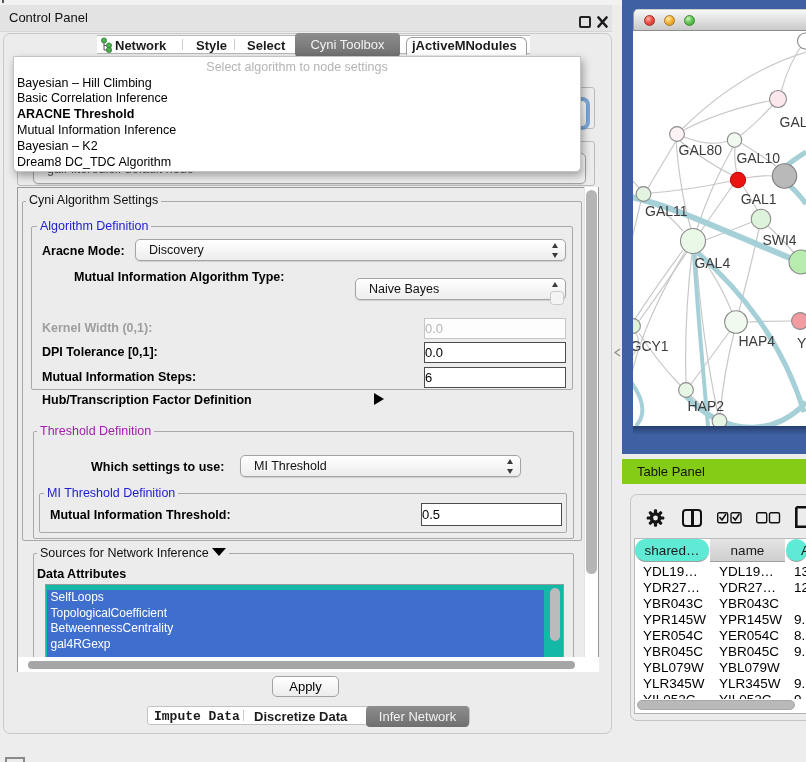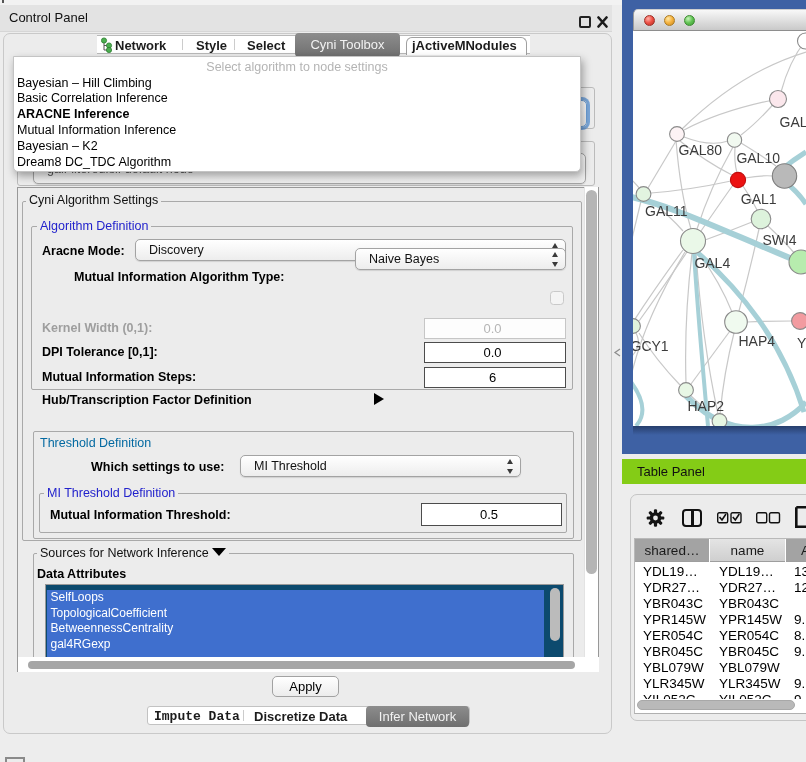--- a/index.html
+++ b/index.html
@@ -21,52 +21,52 @@
 
 .gbox { position:absolute; border:1px solid #a9a9a9; border-radius:2px; }
 .gtitle { position:absolute; background:#ececec; padding:0 3px; font-size:12.5px; white-space:nowrap; line-height:14px; }
 .lbl { position:absolute; font-size:12.5px; font-weight:bold; color:#000; white-space:nowrap; }
 .lbl.dis { color:#9e9e9e; }
 .combo { position:absolute; background:linear-gradient(#ffffff,#ededed); border:1px solid #a3a3a3; border-radius:5px; box-shadow:0 1px 1px rgba(0,0,0,0.12); font-size:12.5px; color:#111; }
 .combo .ctext { position:absolute; left:13px; top:50%; transform:translateY(-50%); white-space:nowrap; }
 .arr { position:absolute; right:7px; width:0; height:0; border-left:3.5px solid transparent; border-right:3.5px solid transparent; }
 .arr.up { top:calc(50% - 7px); border-bottom:5px solid #3a3a3a; }
 .arr.dn { top:calc(50% + 2.5px); border-top:5px solid #3a3a3a; }
-.field { position:absolute; background:#fff; border:1px solid #4c4c4c; font-size:13px; color:#000; text-align:center; padding-right:5px; }
+.field { position:absolute; background:#fff; border:1px solid #4c4c4c; font-size:13px; color:#000; text-align:left; padding-right:5px; }
 .field.dis { border:1px solid #c6c6c6; color:#b5b5b5; background:#fdfdfd; }
 .tri-r { position:absolute; width:0; height:0; border-top:6.5px solid transparent; border-bottom:6.5px solid transparent; border-left:10px solid #000; }
 
 #popup { left:13px; top:56px; width:568px; height:116px; background:#fff; border:1px solid #c4c4c4; border-radius:0 0 5px 5px; box-shadow:2px 4px 8px rgba(0,0,0,0.35); z-index:50; }
 #popup .hdr { position:absolute; left:0; right:0; top:3px; text-align:center; color:#b4b4b4; font-size:12.5px; }
 #popup .it { position:absolute; left:3px; font-size:12.5px; color:#000; white-space:nowrap; }
 
 #spane { left:17px; top:187px; width:582px; height:485px; border:1px solid #989898; background:#ececec; overflow:hidden; }
 #vtrack { left:584px; top:187px; width:15px; height:485px; background:#fff; border-left:1px solid #e3e3e3; border-right:1px solid #989898; }
 #vthumb { left:586px; top:190px; width:11px; height:384px; background:#b5b5b5; border-radius:5.5px; }
 #htrack { left:18px; top:657px; width:581px; height:15px; background:#fff; }
 #hthumb { left:28px; top:661px; width:547px; height:8px; background:#a6a6a6; border-radius:4px; }
 
-#listbox { position:absolute; background:#0c4a6e; border:1px solid #999; }
+#listbox { position:absolute; background:#14b8a6; border:1px solid #999; }
 #listsel { position:absolute; background:#3f6fce; }
 #listsel div { font-size:12px; color:#fff; height:15.5px; line-height:15.5px; padding-left:4px; white-space:nowrap; }
 #lthumb { position:absolute; background:#bbb; border-radius:5px; }
 
 #applybtn { left:272px; top:676px; width:67px; height:21px; background:linear-gradient(#fff,#ececec); border:1px solid #a2a2a2; border-radius:5px; text-align:center; font-size:13px; line-height:19px; color:#000; }
 
 #bluebg { left:622px; top:0; width:184px; height:454px; background:#3e61a4; }
 #netwin-tb { left:633px; top:9px; width:173px; height:22px; background:linear-gradient(#f8f8f8,#c9c9c9); border-bottom:1px solid #8e8e8e; border-left:1px solid #9a9a9a; border-top:1px solid #cfcfcf; border-radius:5px 0 0 0; }
 .tl { position:absolute; top:5px; width:11px; height:11px; border-radius:50%; }
 #canvas { left:633px; top:31px; width:173px; height:395px; background:#fff; }
 #winshadow { left:633px; top:426px; width:173px; height:9px; background:linear-gradient(rgba(10,20,40,0.45),rgba(10,20,40,0)); }
 #tp-title { left:622px; top:459px; width:184px; height:25px; background:#84cc16; }
 #tp-title .txt { position:absolute; left:15px; top:5px; font-size:13px; color:#111; }
 #tpanel { left:630px; top:494px; width:186px; height:227px; background:#ececec; border:1px solid #c5c5c5; border-radius:7px; }
 #ttable { left:634px; top:538px; width:172px; height:176px; background:#fff; border-top:1px solid #b9b9b9; border-left:1px solid #b9b9b9; border-bottom:1px solid #b0b0b0; overflow:hidden; }
 .th { position:absolute; top:0; height:23px; font-size:13.5px; color:#1a1a1a; text-align:center; line-height:23px; border-bottom:1px solid #9e9e9e; overflow:hidden; }
-.th.blue { background:#a3a3a3; }
+.th.blue { background:#5eead4;border-radius:11px; }
 .th.gray { background:linear-gradient(#e4e4e4,#cfcfcf); }
 .trow { position:absolute; font-size:13.5px; color:#000; white-space:nowrap; }
 </style>
 </head>
 <body>
 <div class="abs" id="topstrip"></div>
 <div class="abs" style="left:2px;top:0;width:2px;height:3px;background:#555;"></div>
 <div class="abs" id="cp-title">
     <div class="txt">Control Panel</div>
   </div>
@@ -108,37 +108,37 @@
 
   <div class="gbox" style="left:13px;top:38px;width:542px;height:164px;"></div>
   <div class="gtitle" style="left:19px;top:31px;color:#2222cc;">Algorithm Definition</div>
   <div class="lbl" style="left:24px;top:56px;">Aracne Mode:</div>
   <div class="combo" style="left:117px;top:51px;width:431px;height:22px;">
       <span class="ctext">Discovery</span>
       <span class="arr up"></span>
       <span class="arr dn"></span>
     </div>
   <div class="lbl" style="left:24px;top:82px;padding-left:32px;">Mutual Information Algorithm Type:</div>
-  <div class="combo" style="left:337px;top:60px;width:211px;height:22px;">
+  <div class="combo" style="left:337px;top:90px;width:211px;height:22px;">
       <span class="ctext">Naive Bayes</span>
       <span class="arr up"></span>
       <span class="arr dn"></span>
     </div>
   <div class="abs" style="left:532px;top:103px;width:14px;height:14px;background:#f4f4f4;border:1px solid #c9c9c9;border-radius:3.5px;"></div>
   <div class="lbl dis" style="left:24px;top:133px;">Kernel Width (0,1):</div>
   <div class="field dis" style="left:406px;top:130px;width:142px;height:21px;line-height:19px;">0.0</div>
   <div class="lbl" style="left:24px;top:157px;">DPI Tolerance [0,1]:</div>
   <div class="field" style="left:406px;top:154px;width:142px;height:21px;line-height:19px;">0.0</div>
   <div class="lbl" style="left:24px;top:182px;">Mutual Information Steps:</div>
   <div class="field" style="left:406px;top:178.5px;width:142px;height:21.5px;line-height:19.5px;">6</div>
   <div class="lbl" style="left:24px;top:205px;">Hub/Transcription Factor Definition</div>
   <div class="tri-r" style="left:356px;top:205px;"></div>
 
   <div class="gbox" style="left:14.5px;top:243px;width:541px;height:108px;"></div>
-  <div class="gtitle" style="left:19px;top:248px;color:#0369a1;text-align:center;">Threshold Definition</div>
+  <div class="gtitle" style="left:19px;top:236px;color:#a21caf;text-align:center;">Threshold Definition</div>
   <div class="lbl" style="left:73px;top:272px;">Which settings to use:</div>
   <div class="combo" style="left:222px;top:267px;width:281px;height:22px;">
       <span class="ctext">MI Threshold</span>
       <span class="arr up"></span>
       <span class="arr dn"></span>
     </div>
   <div class="gbox" style="left:20.5px;top:304.5px;width:528px;height:40.5px;"></div>
   <div class="gtitle" style="left:26px;top:297.5px;color:#2222cc;">MI Threshold Definition</div>
   <div class="lbl" style="left:32px;top:320px;">Mutual Information Threshold:</div>
   <div class="field" style="left:403px;top:315px;width:141px;height:23px;line-height:21px;">0.5</div>
@@ -158,21 +158,21 @@
 </div>
 <div class="abs" id="vtrack"></div>
 <div class="abs" id="vthumb"></div>
 <div class="abs" id="htrack"></div>
 <div class="abs" id="hthumb"></div>
 
 <div class="abs" id="popup">
   <div class="hdr">Select algorithm to node settings</div>
   <div class="it" style="top:18.5px;">Bayesian – Hill Climbing</div>
   <div class="it" style="top:34.3px;">Basic Correlation Inference</div>
-  <div class="it" style="top:50.1px;font-weight:bold;">ARACNE Inference</div>
+  <div class="it" style="top:50.1px;font-weight:bold;">ARACNE Threshold</div>
   <div class="it" style="top:65.9px;">Mutual Information Inference</div>
   <div class="it" style="top:81.7px;">Bayesian – K2</div>
   <div class="it" style="top:97.5px;">Dream8 DC_TDC Algorithm</div>
 </div>
 
 <div class="abs" id="applybtn">Apply</div>
 <div class="abs tabbar" style="left:147px;top:706px;width:323px;height:19px;border:1px solid #c2c2c2;border-radius:3px;">
   <div class="sep" style="left:95px;"></div>
 </div>
 <div class="abs tabtxt" style="left:154px;top:709px;font-family:Liberation Mono, monospace;">Impute Data</div>

